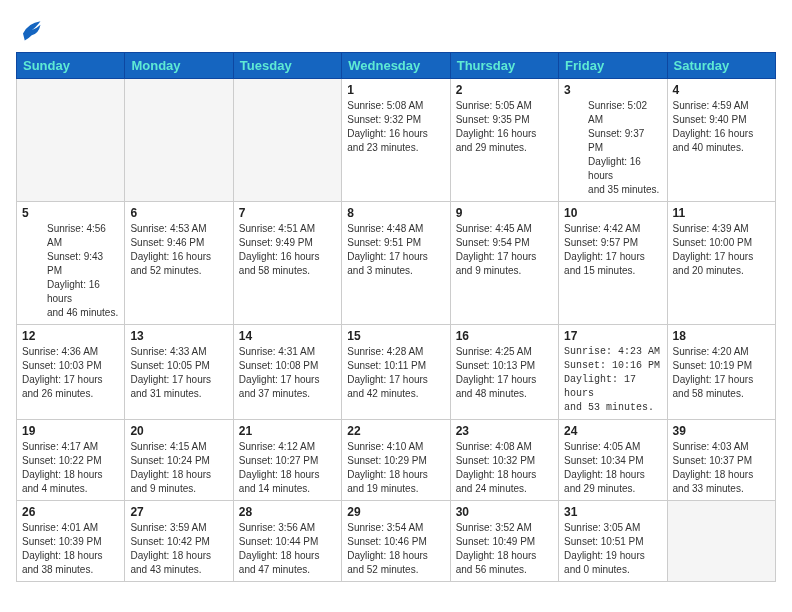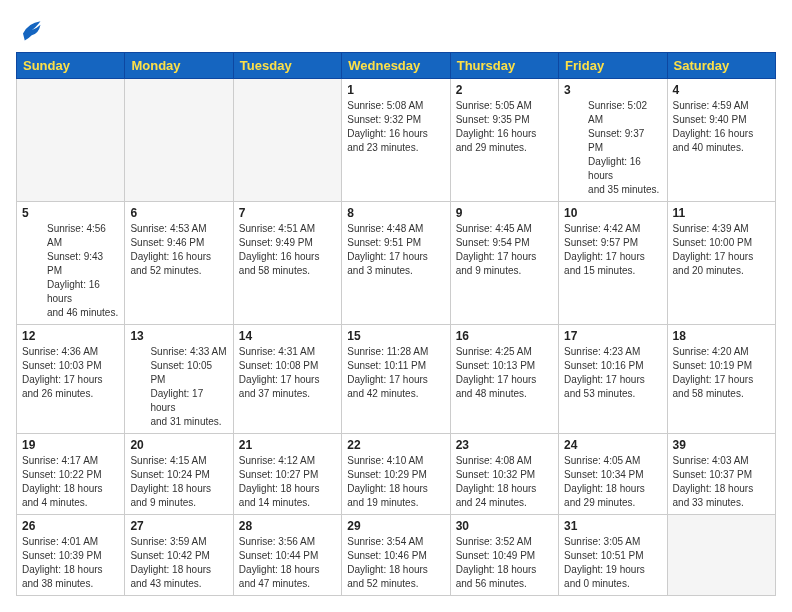--- a/index.html
+++ b/index.html
@@ -46,21 +46,21 @@
       font-size: 14px;
       color: #333;
     }
     table {
       width: 100%;
       border-collapse: collapse;
       table-layout: fixed;
     }
     th {
       background-color: #1565c0;
-      color: #fde047;
+      color: #5eead4;
       text-align: left;
       padding: 5px 6px;
       font-size: 13px;
       font-weight: bold;
       border: 1px solid #0d47a1;
     }
     td {
       vertical-align: top;
       border: 1px solid #ccc;
       padding: 4px 5px;
@@ -204,49 +204,49 @@
       <tr>
         <td>
           <span class="day-num">12</span>
           <div class="cell-text" style="white-space: pre-line;">Sunrise: 4:36 AM
 Sunset: 10:03 PM
 Daylight: 17 hours
 and 26 minutes.</div>
         </td>
         <td>
           <span class="day-num">13</span>
-          <div class="cell-text" style="white-space: pre-line; margin-left: 20px;">Sunrise: 4:33 AM
+          <div class="cell-text" style="white-space: pre-line;">Sunrise: 4:33 AM
 Sunset: 10:05 PM
 Daylight: 17 hours
 and 31 minutes.</div>
         </td>
         <td>
           <span class="day-num">14</span>
           <div class="cell-text" style="white-space: pre-line;">Sunrise: 4:31 AM
 Sunset: 10:08 PM
 Daylight: 17 hours
 and 37 minutes.</div>
         </td>
         <td>
           <span class="day-num">15</span>
-          <div class="cell-text" style="white-space: pre-line;">Sunrise: 11:28 AM
+          <div class="cell-text" style="white-space: pre-line;">Sunrise: 4:28 AM
 Sunset: 10:11 PM
 Daylight: 17 hours
 and 42 minutes.</div>
         </td>
         <td>
           <span class="day-num">16</span>
           <div class="cell-text" style="white-space: pre-line;">Sunrise: 4:25 AM
 Sunset: 10:13 PM
 Daylight: 17 hours
 and 48 minutes.</div>
         </td>
         <td>
           <span class="day-num">17</span>
-          <div class="cell-text" style="white-space: pre-line;">Sunrise: 4:23 AM
+          <div class="cell-text" style="white-space: pre-line; font-family: Liberation Mono, monospace;">Sunrise: 4:23 AM
 Sunset: 10:16 PM
 Daylight: 17 hours
 and 53 minutes.</div>
         </td>
         <td>
           <span class="day-num">18</span>
           <div class="cell-text" style="white-space: pre-line;">Sunrise: 4:20 AM
 Sunset: 10:19 PM
 Daylight: 17 hours
 and 58 minutes.</div>

